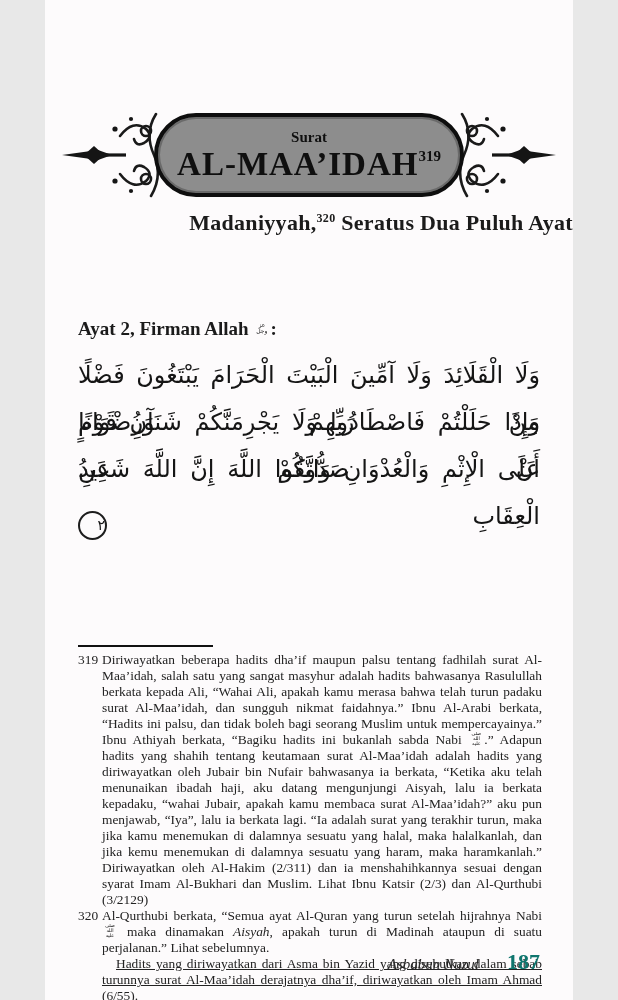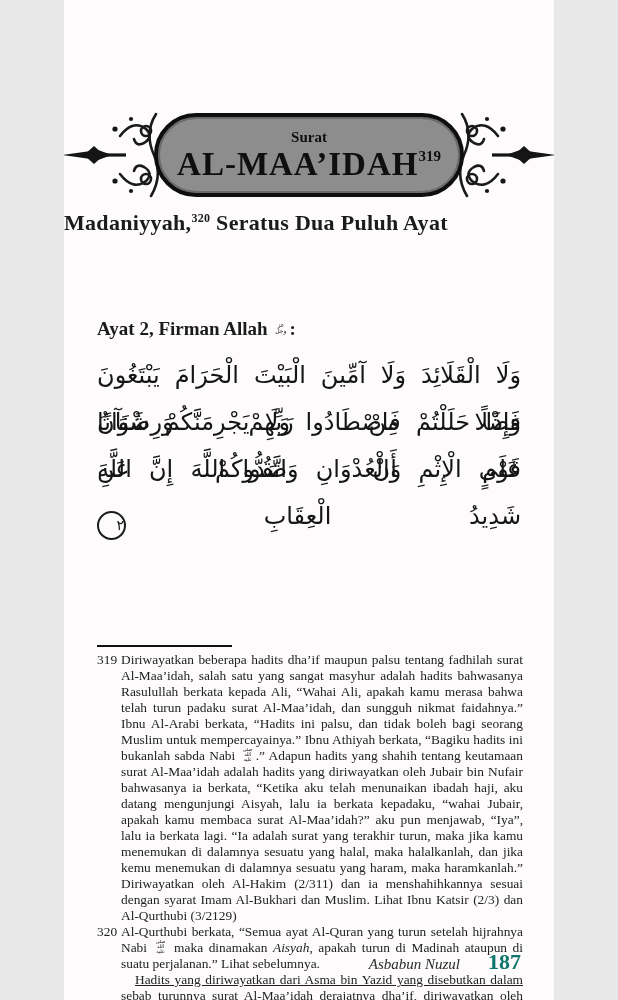--- a/index.html
+++ b/index.html
@@ -1,17 +1,17 @@
 <!DOCTYPE html>
 <html><head>
 <meta charset="utf-8">
 <style>
   html,body { margin:0; padding:0; background:#e8e8e8; }
   .page {
-    position:relative; width:490px; height:1000px; margin:0 auto;
+    position:relative; width:528px; height:1000px; margin:0 auto;
     background:#fdfbfc; color:#1b1b1b;
     font-family:"Liberation Serif", serif;
     overflow:hidden;
   }
 
   
   .banner { position:absolute; top:106px; left:50%; transform:translateX(-50%);
             width:482px; height:98px; }
   .banner-pill {
     position:absolute; left:86px; right:86px; top:7px; bottom:7px;
@@ -20,21 +20,21 @@
     display:flex; flex-direction:column; align-items:center; justify-content:center;
   }
   .banner-kicker { font-size:15px; font-weight:bold; color:#0f0f0f; line-height:1; margin-bottom:3px; }
   .banner-title  { font-size:33px; font-weight:bold; color:#0f0f0f; line-height:1; letter-spacing:1px; }
   .banner-title .ref { font-size:15px; vertical-align:14px; letter-spacing:0; }
   .ornament { position:absolute; top:0; width:104px; height:98px; }
   .ornament.left  { left:-8px; }
   .ornament.right { right:-8px; transform:scaleX(-1); }
 
   
-  .subtitle { position:absolute; top:210px; left:0; right:0; text-align:left;
+  .subtitle { position:absolute; top:210px; left:0; right:0; text-align:right;
               font-size:22px; font-weight:bold; letter-spacing:0.3px; }
   .subtitle sup { font-size:12px; }
 
   
   .heading { position:absolute; top:318px; left:33px; right:33px;
              font-size:19px; font-weight:bold; }
 
   
   .sym { display:inline-block; overflow:hidden; text-align:center; color:#141414;
          font-family:"DejaVu Sans", sans-serif; font-weight:normal; }

